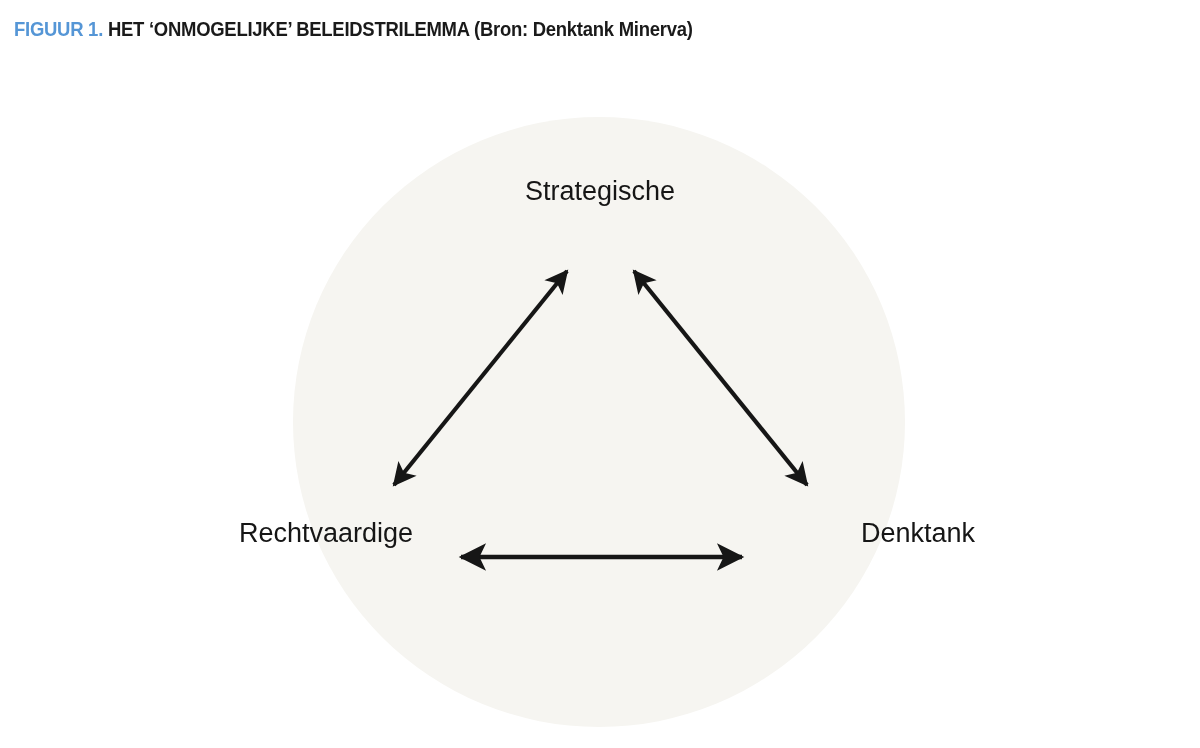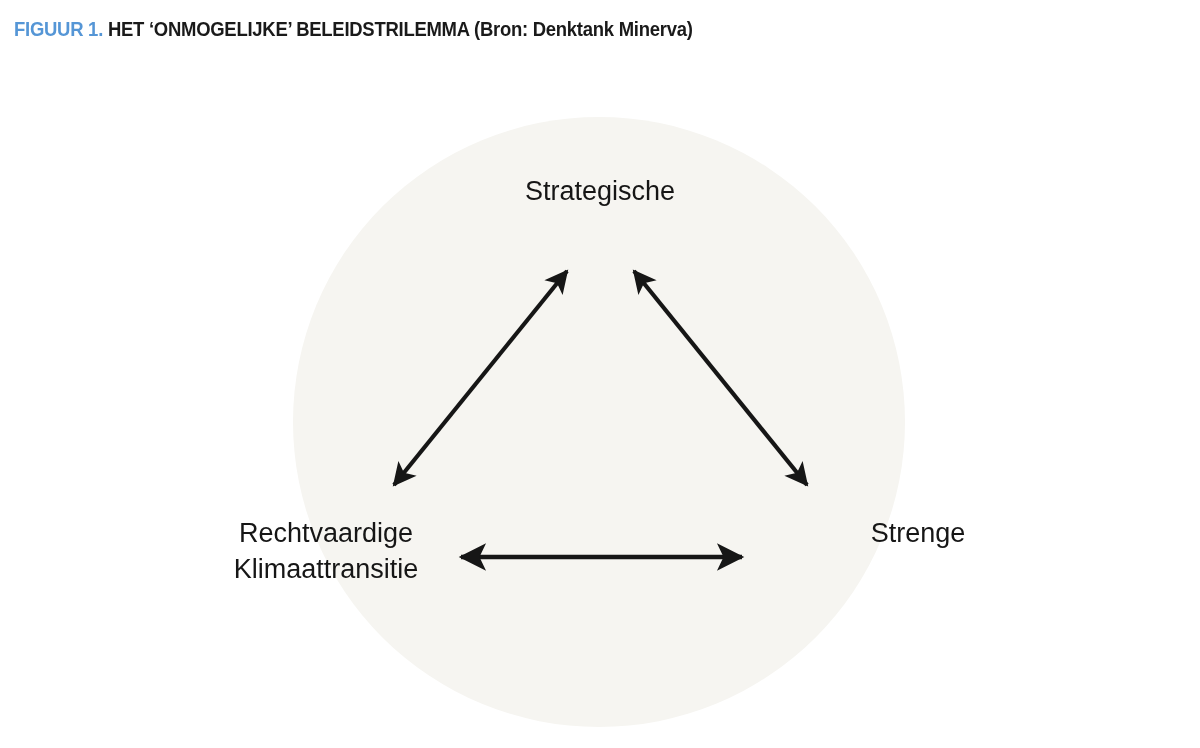--- a/index.html
+++ b/index.html
@@ -127,20 +127,19 @@
       bottom-right --&gt;
     <line x1="461" y1="557" x2="742" y2="557" stroke="#161616" stroke-width="4.6" marker-start="url(#head-c)" marker-end="url(#head-c)"></line>
   </svg>
 
   <div class="node-label" id="node-top">
     <span class="line">Strategische</span>
   </div>
 
   <div class="node-label" id="node-left">
     <span class="line">Rechtvaardige</span>
-    <span class="line">Klimaattransitie</span>
   </div>
 
   <div class="node-label" id="node-right">
-    <span class="line">Strenge</span>
+    <span class="line">Denktank</span>
   </div>
 
 </div>
 
 </body></html>

